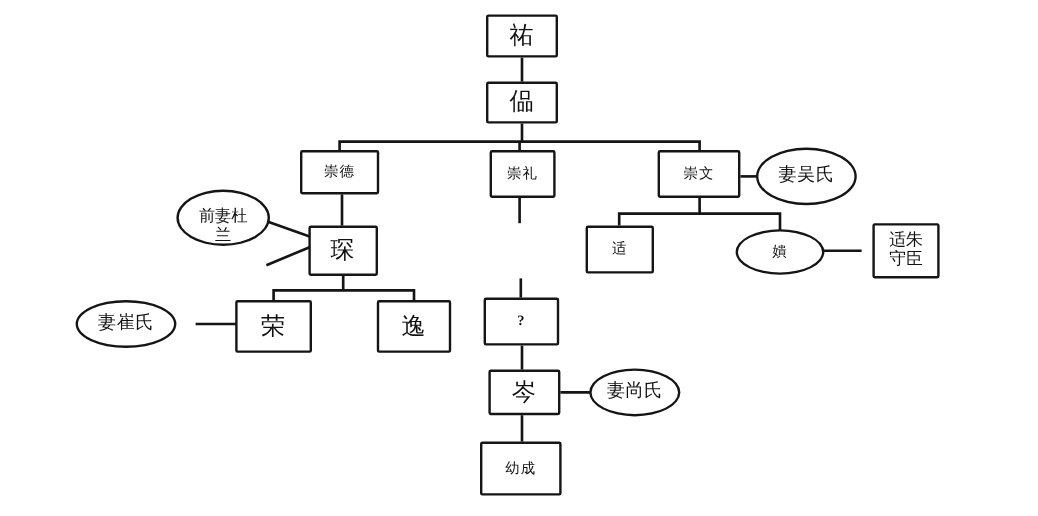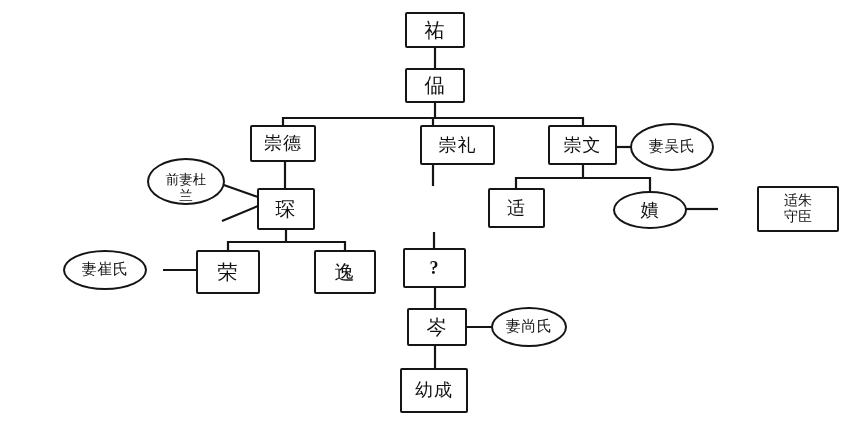--- a/index.html
+++ b/index.html
@@ -11,21 +11,21 @@
   .edges{position:absolute;left:0;top:0;z-index:0;}
   .edges path{stroke:#151515;stroke-width:2.2px;fill:none;}
   .node{
     position:absolute;display:flex;align-items:center;justify-content:center;
     background:#ffffff;box-sizing:border-box;z-index:1;text-align:center;
   }
   .rect{border:2.4px solid #151515;border-radius:2px;}
   .ellipse{border:2.2px solid #151515;border-radius:50%;}
   .node span{white-space:pre-line;line-height:1.15;letter-spacing:1px;}
   .f20 span{font-size:20px;}
-  .f18 span{font-size:18px;}
+  .f18 span{font-size:12px;}
   .f15 span{font-size:15px;letter-spacing:0.5px;text-align:right;}
   .f14 span{font-size:14px;letter-spacing:0;}
   .f13 span{font-size:13.5px;letter-spacing:0;margin-top:12px;}
 </style>
 </head>
 <body>
 
 <div class="stage">
 
   <svg class="edges" width="865" height="430" viewBox="0 0 865 430">
@@ -51,21 +51,21 @@
   </div>
 
   <div class="node rect f20" style="left:405px;top:68px;width:60px;height:35px">
     <span>偘</span>
   </div>
 
   <div class="node rect f18" style="left:250px;top:125px;width:66px;height:37px">
     <span>崇德</span>
   </div>
 
-  <div class="node rect f18" style="left:420px;top:125px;width:75px;height:40px">
+  <div class="node rect f18" style="left:408px;top:125px;width:55px;height:40px">
     <span>崇礼</span>
   </div>
 
   <div class="node rect f18" style="left:548px;top:125px;width:69px;height:40px">
     <span>崇文</span>
   </div>
 
   <div class="node ellipse f15" style="left:630px;top:123px;width:84px;height:48px">
     <span>妻吴氏</span>
   </div>
@@ -82,21 +82,21 @@
 
 
   <div class="node rect f18" style="left:488px;top:188px;width:57px;height:40px">
     <span>适</span>
   </div>
 
   <div class="node ellipse f18" style="left:613px;top:191px;width:74px;height:38px">
     <span>嬇</span>
   </div>
 
-  <div class="node rect f14" style="left:757px;top:186px;width:82px;height:46px">
+  <div class="node rect f14" style="left:727px;top:186px;width:56px;height:46px">
     <span>适朱
 守臣</span>
   </div>
 
   <div class="node ellipse f15" style="left:63px;top:250px;width:84px;height:40px">
     <span>妻崔氏</span>
   </div>
 
   <div class="node rect f20" style="left:196px;top:250px;width:64px;height:44px">
     <span>荣</span>

